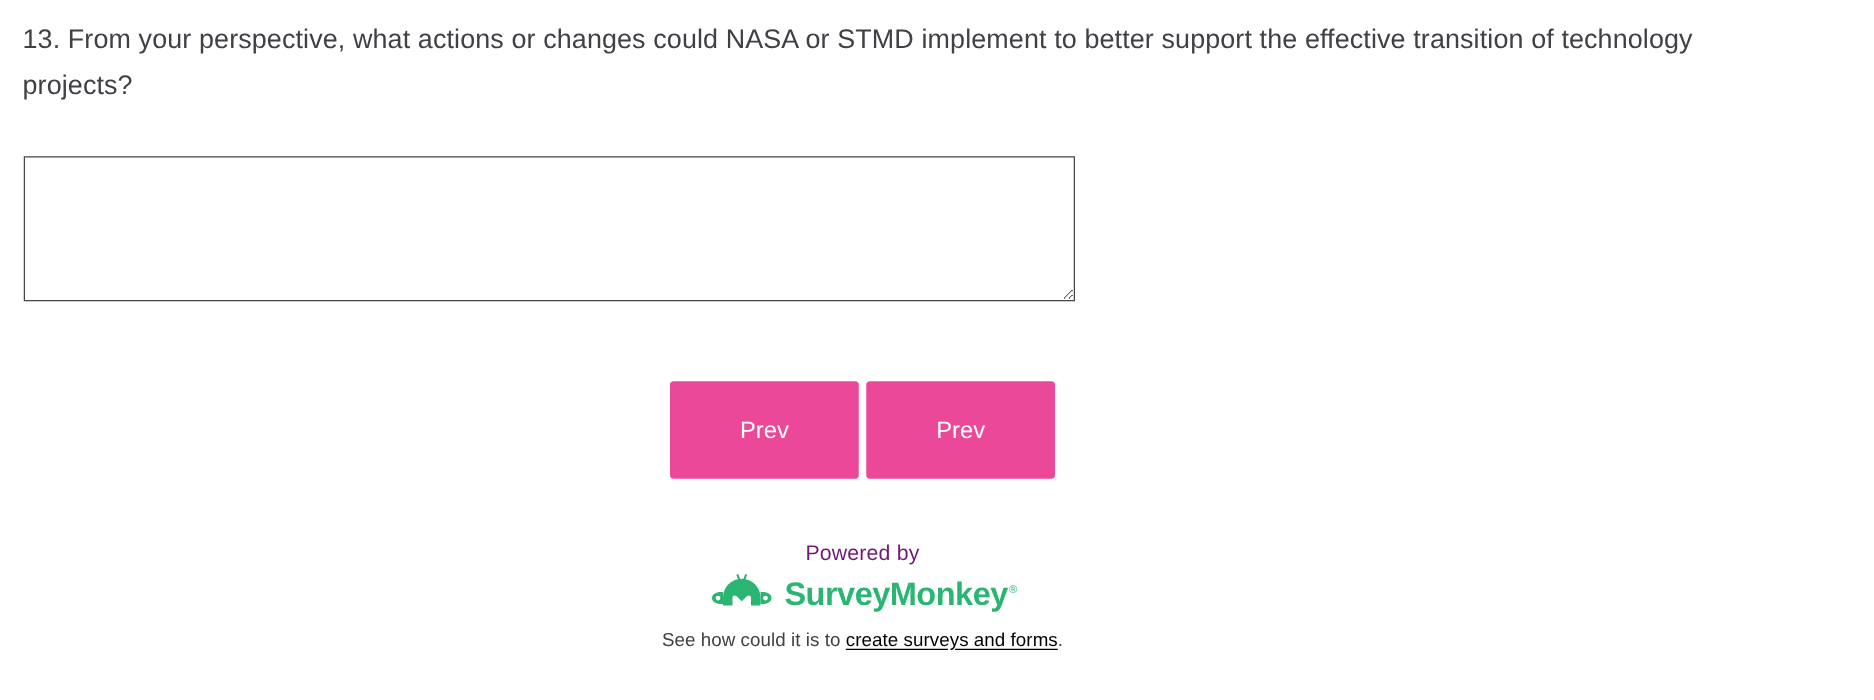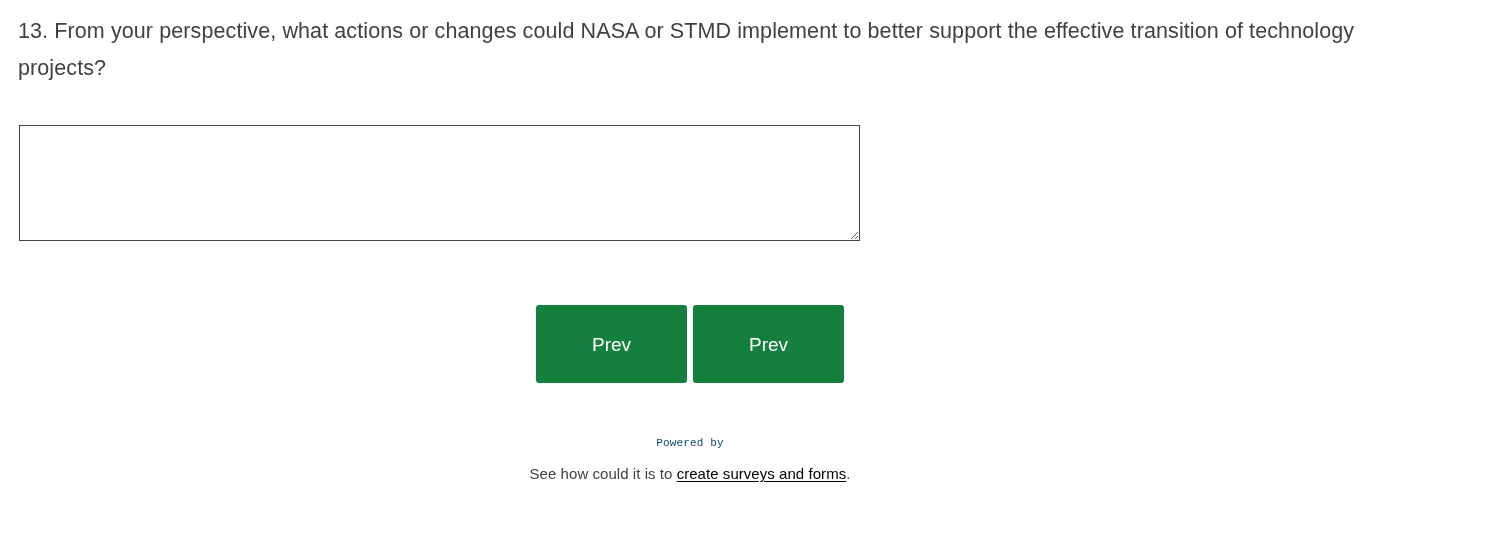--- a/index.html
+++ b/index.html
@@ -68,21 +68,21 @@
     top: 305px;
     width: 1380px;
     display: flex;
     justify-content: center;
     align-items: flex-start;
     gap: 6px;
   }
   .nav-button {
     border: 0;
     border-radius: 3px;
-    background: #15803d;
+    background: #ec4899;
     color: #ffffff;
     font-family: "Liberation Sans", sans-serif;
     font-size: 19px;
     line-height: 1;
     height: 78px;
     cursor: pointer;
     padding: 0;
     display: flex;
     align-items: center;
     justify-content: center;
@@ -94,25 +94,24 @@
   .footer {
     position: absolute;
     left: 0;
     top: 433px;
     width: 1380px;
     display: flex;
     flex-direction: column;
     align-items: center;
   }
   .powered-by {
-    font-size: 11px;
+    font-size: 17px;
     line-height: 20px;
-    color: #0c4a6e;
+    color: #701a75;
     letter-spacing: 0.15px;
-    font-family: Liberation Mono, monospace;
   }
   .brand-row {
     display: flex;
     align-items: center;
     gap: 9px;
     margin-top: 5px;
     height: 34px;
   }
   .brand-logo { display: block; }
   .brand-name {
@@ -160,20 +159,56 @@
 
   <div class="button-row">
     <button class="nav-button prev">Prev</button>
     <button class="nav-button done">Prev</button>
   </div>
 
   <div class="footer">
 
     <div class="powered-by">Powered by</div>
 
+    <div class="brand-row">
+      <span class="brand-logo">
+        <svg width="52" height="30" viewBox="0 0 52 30" aria-hidden="true">
+          <g fill="#2ab573">
+
+            <path d="M23.6 1.2 L25.6 6.4 L24.0 6.9 L22.0 1.8 Z"></path>
+            <path d="M29.2 1.2 L27.2 6.4 L28.8 6.9 L30.8 1.8 Z"></path>
+
+            <path d="M26.4 5.0
+                     C18.0 5.0 11.4 11.6 11.4 20.0
+                     L11.4 26.4
+                     L19.0 26.4
+                     L19.0 20.0
+                     C19.0 19.2 19.6 18.4 20.6 18.4
+                     C21.6 18.4 22.4 19.0 23.6 20.2
+                     L26.4 23.0
+                     L29.2 20.2
+                     C30.4 19.0 31.2 18.4 32.2 18.4
+                     C33.2 18.4 33.8 19.2 33.8 20.0
+                     L33.8 26.4
+                     L41.4 26.4
+                     L41.4 20.0
+                     C41.4 11.6 34.8 5.0 26.4 5.0 Z"></path>
+
+            <path d="M9.6 15.6 C5.6 15.6 2.6 17.6 2.6 20.4 C2.6 23.2 5.6 25.2 9.6 25.2 L11.4 25.2 L11.4 15.6 Z"></path>
+            <circle cx="7.4" cy="20.4" r="1.9" fill="#ffffff"></circle>
+
+            <path d="M43.2 15.6 C47.2 15.6 50.2 17.6 50.2 20.4 C50.2 23.2 47.2 25.2 43.2 25.2 L41.4 25.2 L41.4 15.6 Z"></path>
+            <circle cx="45.4" cy="20.4" r="1.9" fill="#ffffff"></circle>
+          </g>
+        </svg>
+      </span>
+      <span class="brand-name">
+        <span>SurveyMonkey</span><span class="brand-mark">®</span>
+      </span>
+    </div>
 
     <div class="footer-tagline">
       <span>See how could it is to </span><a class="footer-link">create surveys and forms</a><span>.</span>
     </div>
 
   </div>
 
 </div>
 
 </body></html>

